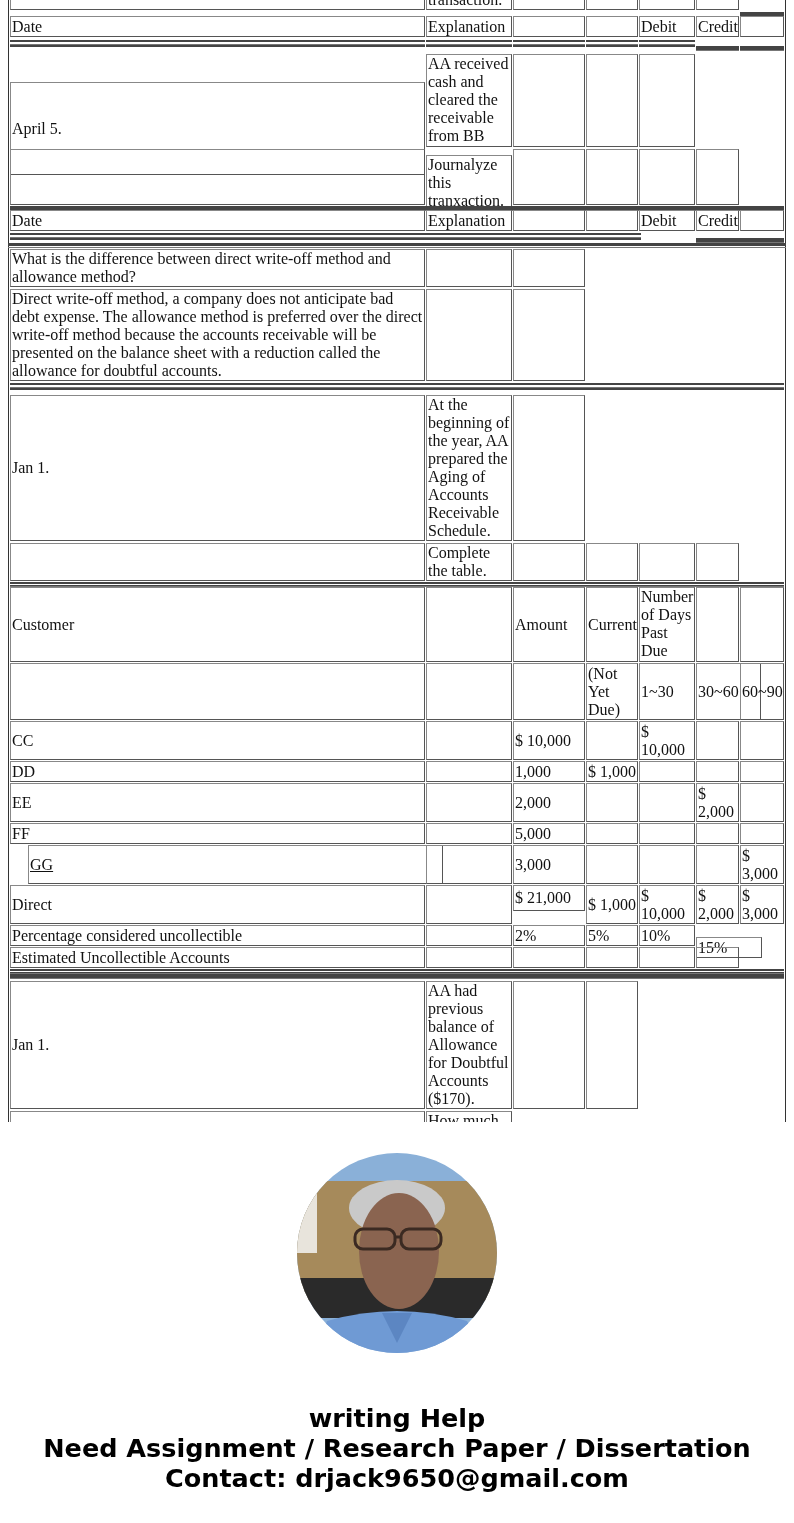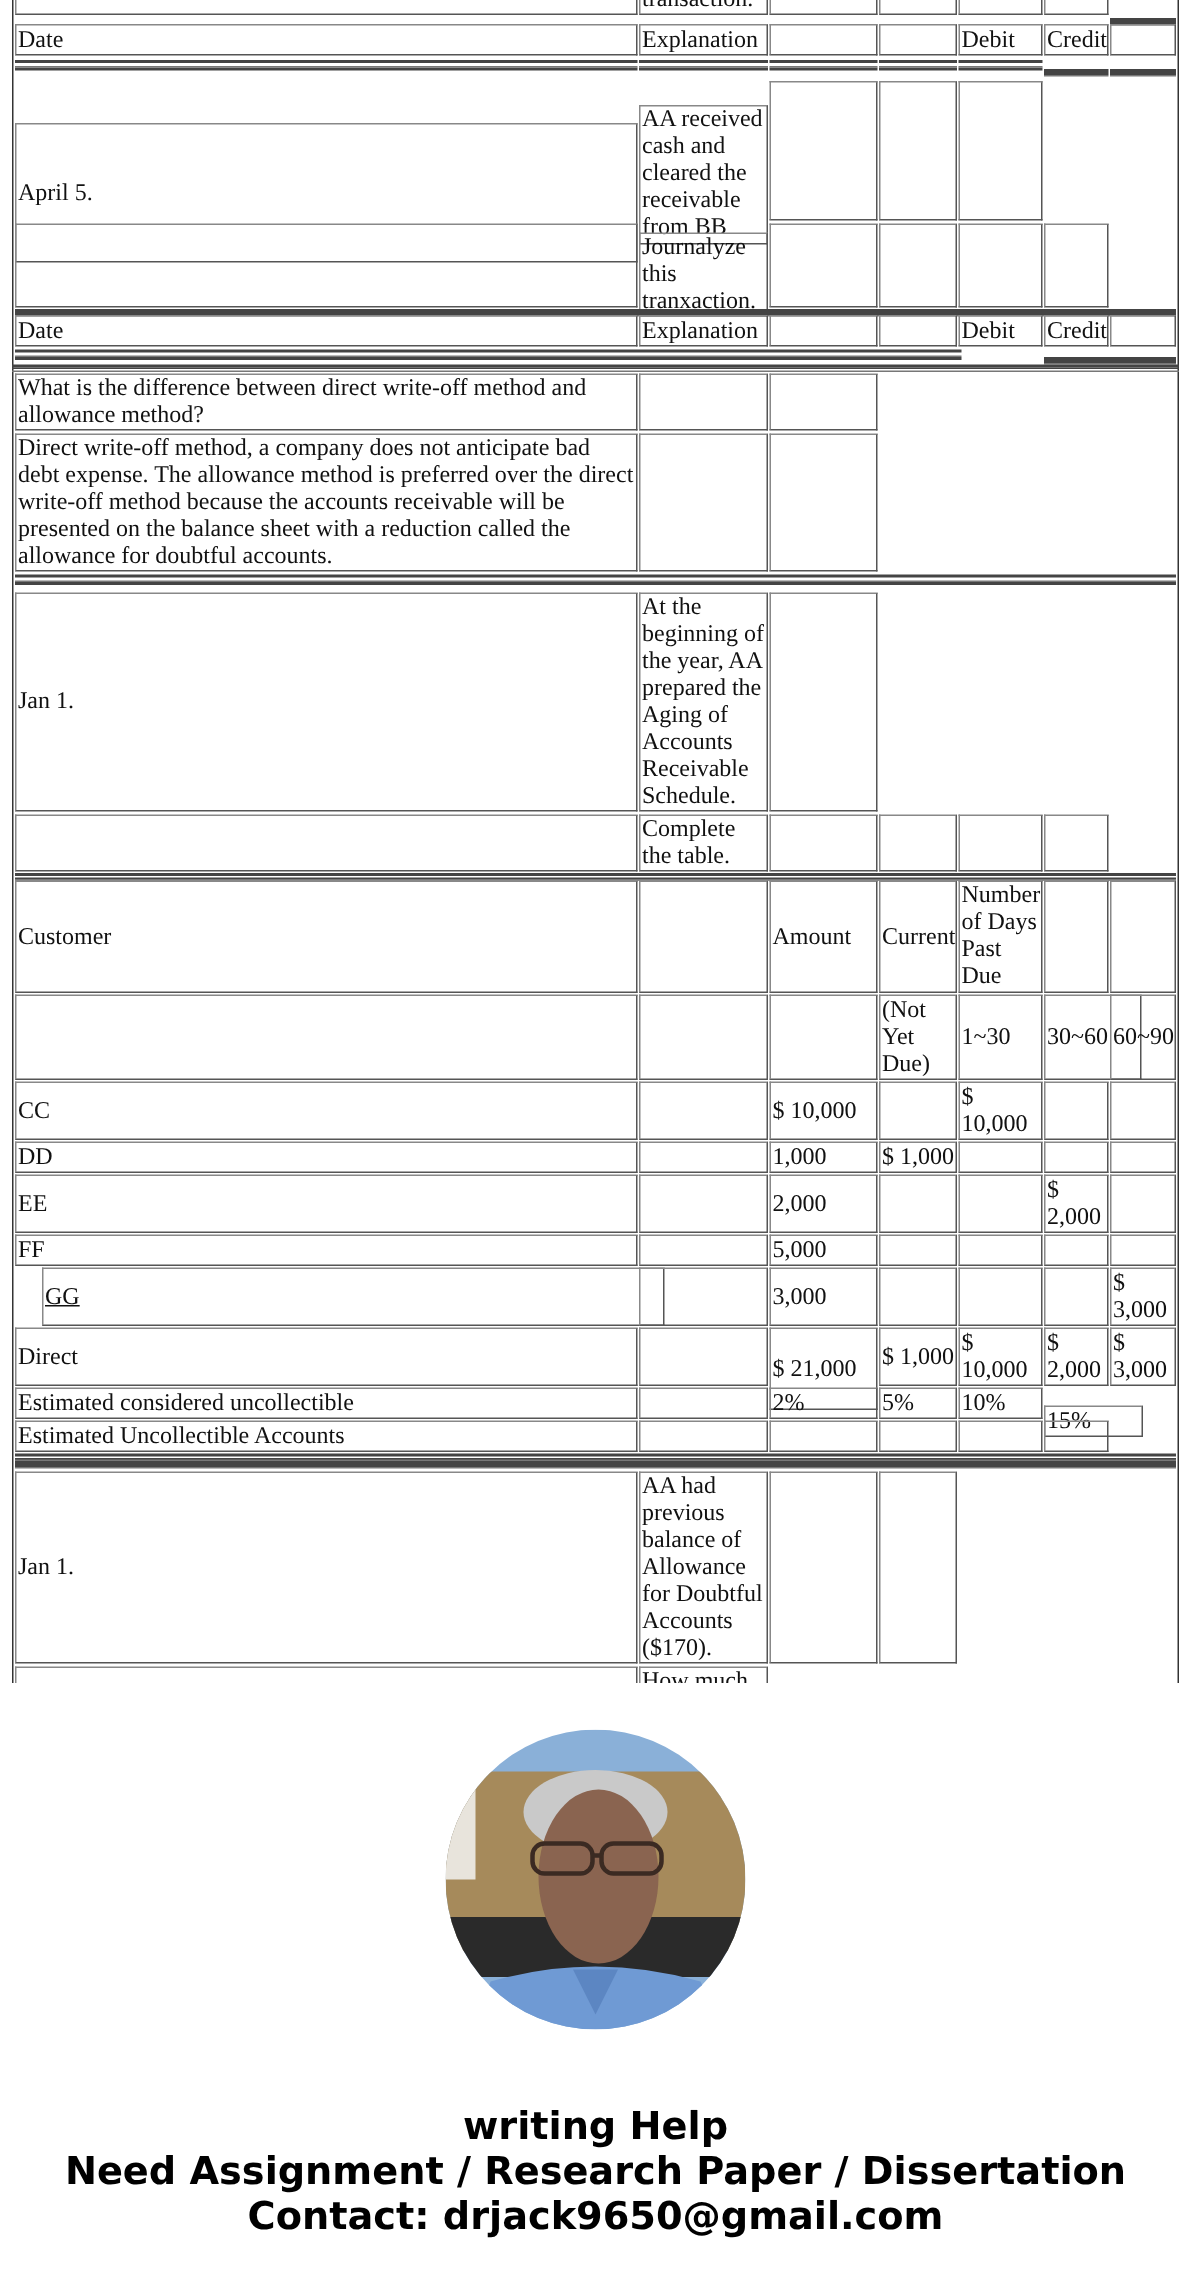--- a/index.html
+++ b/index.html
@@ -50,21 +50,21 @@
   <div class="sep" style="left:426px;top:52px;width:86px;"></div>
   <div class="sep" style="left:513px;top:52px;width:72px;"></div>
   <div class="sep" style="left:586px;top:52px;width:52px;"></div>
   <div class="sep" style="left:639px;top:52px;width:56px;"></div>
   <div class="sep" style="left:696px;top:58px;width:43px;height:4px;"></div>
   <div class="sep" style="left:740px;top:58px;width:44px;height:4px;"></div>
 
   <div class="cell" style="left:10px;top:66px;width:415px;height:93px;margin-top:28px;">
       <span>April 5.</span>
     </div>
-  <div class="cell top" style="left:426px;top:66px;width:86px;height:93px;margin-top:16px;">
+  <div class="cell top" style="left:426px;top:66px;width:86px;height:93px;">
       <span>AA received cash and cleared the receivable from BB</span>
     </div>
   <div class="cell" style="left:513px;top:66px;width:72px;height:93px;"></div>
   <div class="cell" style="left:586px;top:66px;width:52px;height:93px;"></div>
   <div class="cell" style="left:639px;top:66px;width:56px;height:93px;"></div>
 
   <div class="cell" style="left:10px;top:161px;width:415px;height:56px;"></div>
   <div class="cell top" style="left:426px;top:167px;width:86px;height:56px;">
       <span>Journalyze this tranxaction.</span>
     </div>
@@ -256,38 +256,38 @@
       <span></span>
     </div>
   <div class="cell" style="left:740px;top:857px;width:44px;height:39px;">
       <span>$ 3,000</span>
     </div>
 
   <div class="cell" style="left:10px;top:897px;width:415px;height:39px;">
       <span>Direct</span>
     </div>
   <div class="cell" style="left:426px;top:897px;width:86px;height:39px;"></div>
-  <div class="cell" style="left:513px;top:897px;width:72px;height:55px;">
+  <div class="cell" style="left:513px;top:897px;width:72px;height:26px;">
       <span>$ 21,000</span>
     </div>
   <div class="cell" style="left:586px;top:897px;width:52px;height:39px;">
       <span>$ 1,000</span>
     </div>
   <div class="cell" style="left:639px;top:897px;width:56px;height:39px;">
       <span>$ 10,000</span>
     </div>
   <div class="cell" style="left:696px;top:897px;width:43px;height:39px;">
       <span>$ 2,000</span>
     </div>
   <div class="cell" style="left:740px;top:897px;width:44px;height:39px;">
       <span>$ 3,000</span>
     </div>
 
   <div class="cell" style="left:10px;top:937px;width:415px;height:21px;">
-      <span>Estimated considered uncollectible</span>
+      <span>Percentage considered uncollectible</span>
     </div>
   <div class="cell" style="left:426px;top:937px;width:86px;height:21px;"></div>
   <div class="cell" style="left:513px;top:937px;width:72px;height:21px;">
       <span>2%</span>
     </div>
   <div class="cell" style="left:586px;top:937px;width:52px;height:21px;">
       <span>5%</span>
     </div>
   <div class="cell" style="left:639px;top:937px;width:56px;height:21px;">
       <span>10%</span>

